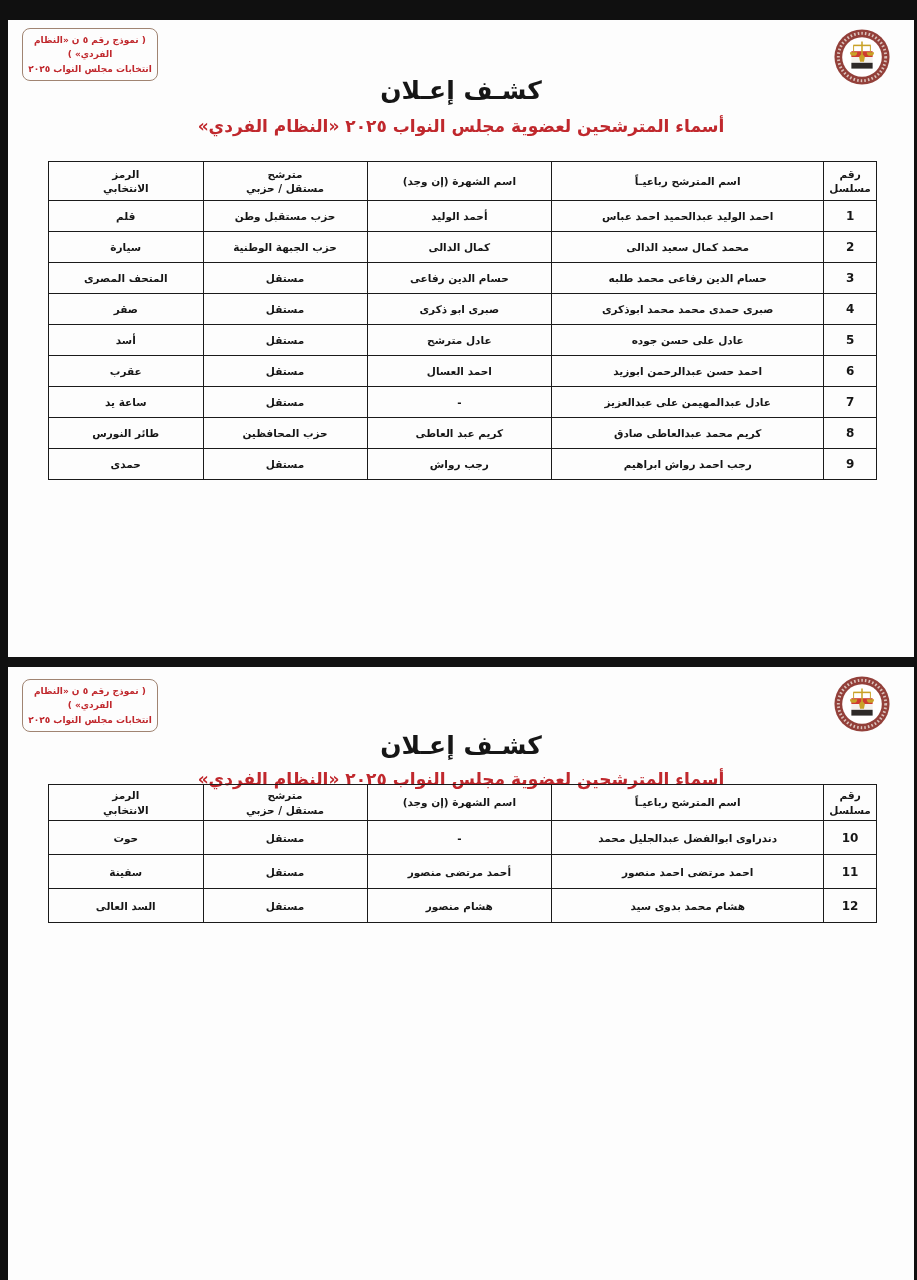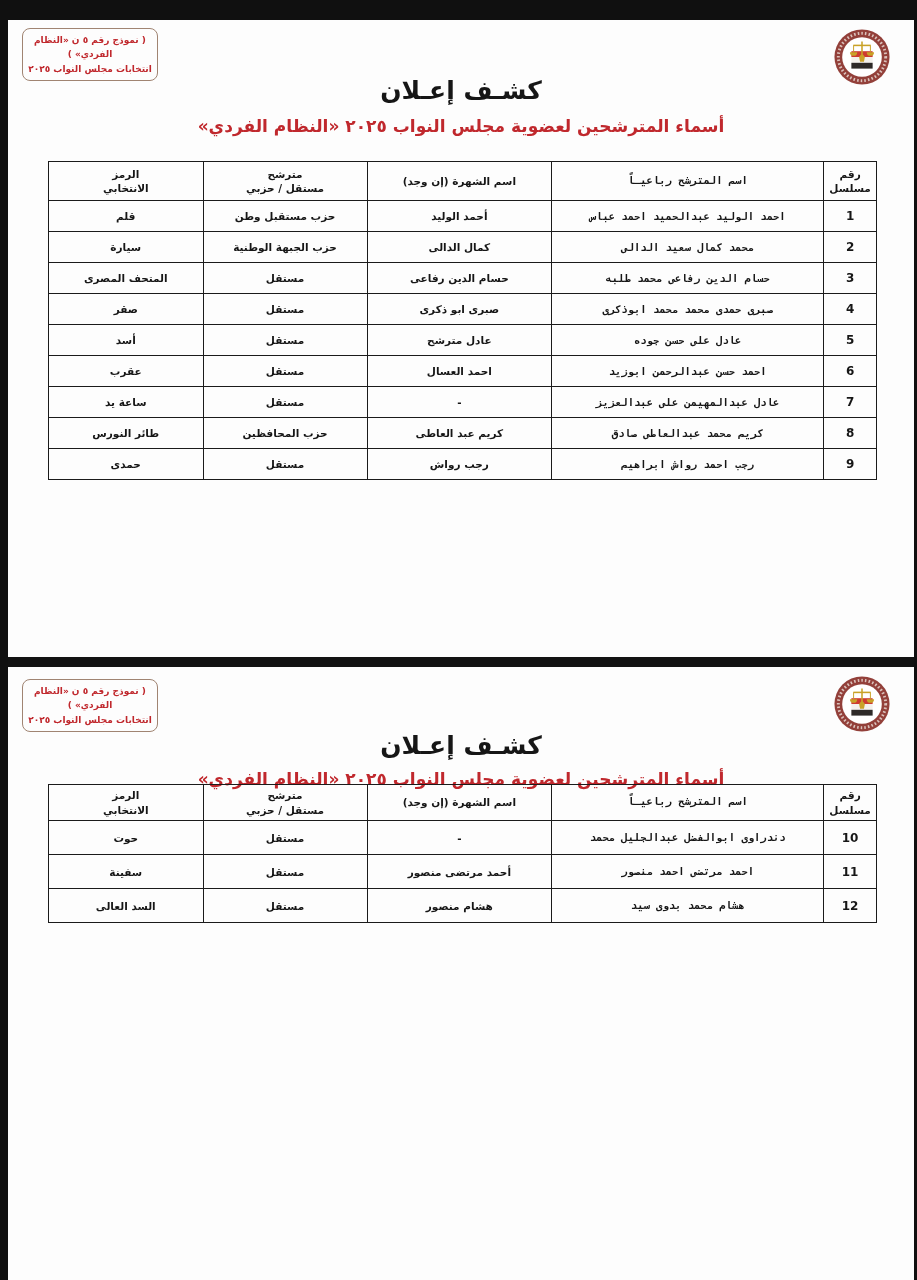--- a/index.html
+++ b/index.html
@@ -98,21 +98,21 @@
     text-align:center;
     vertical-align:middle;
     padding:2px 3px;
     color:#161616;
     overflow:hidden;
     white-space:nowrap;
   }
   th{font-size:10.5px;line-height:1.35;font-weight:700;}
   td{font-size:10.5px;font-weight:700;}
   .c-serial{width:5.8%;}
-  .c-name{width:33.4%;font-family:Liberation Mono, monospace;}
+  .c-name{width:33.4%;}
   .c-shahra{width:22.4%;margin-left:36px;}
   .c-party{width:19.8%;}
   .c-symbol{width:18.6%;}
   td.c-serial{font-size:12px;}
   .sheet-1 thead th{height:34px;}
   .sheet-1 tbody td{height:26px;}
   .sheet-2 thead th{height:31px;}
   .sheet-2 tbody td{height:29px;}
 </style>
 </head>

